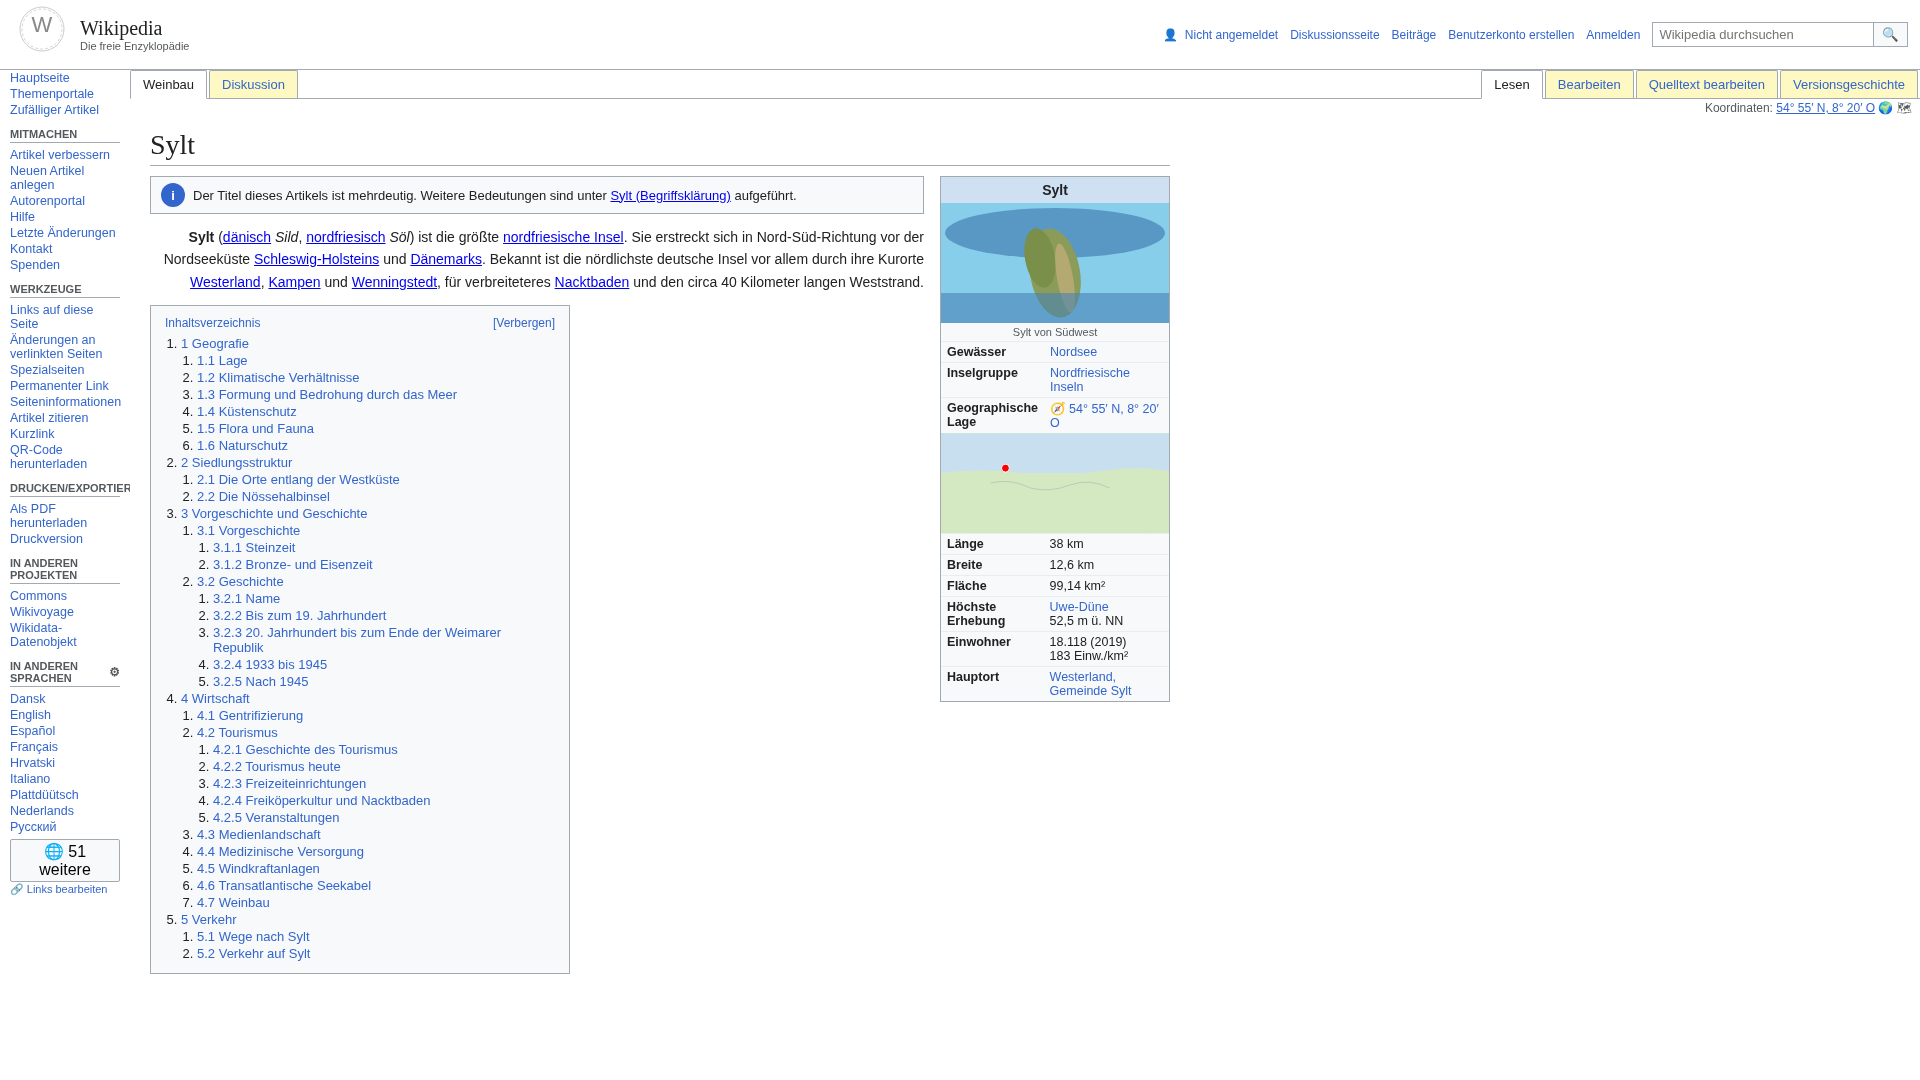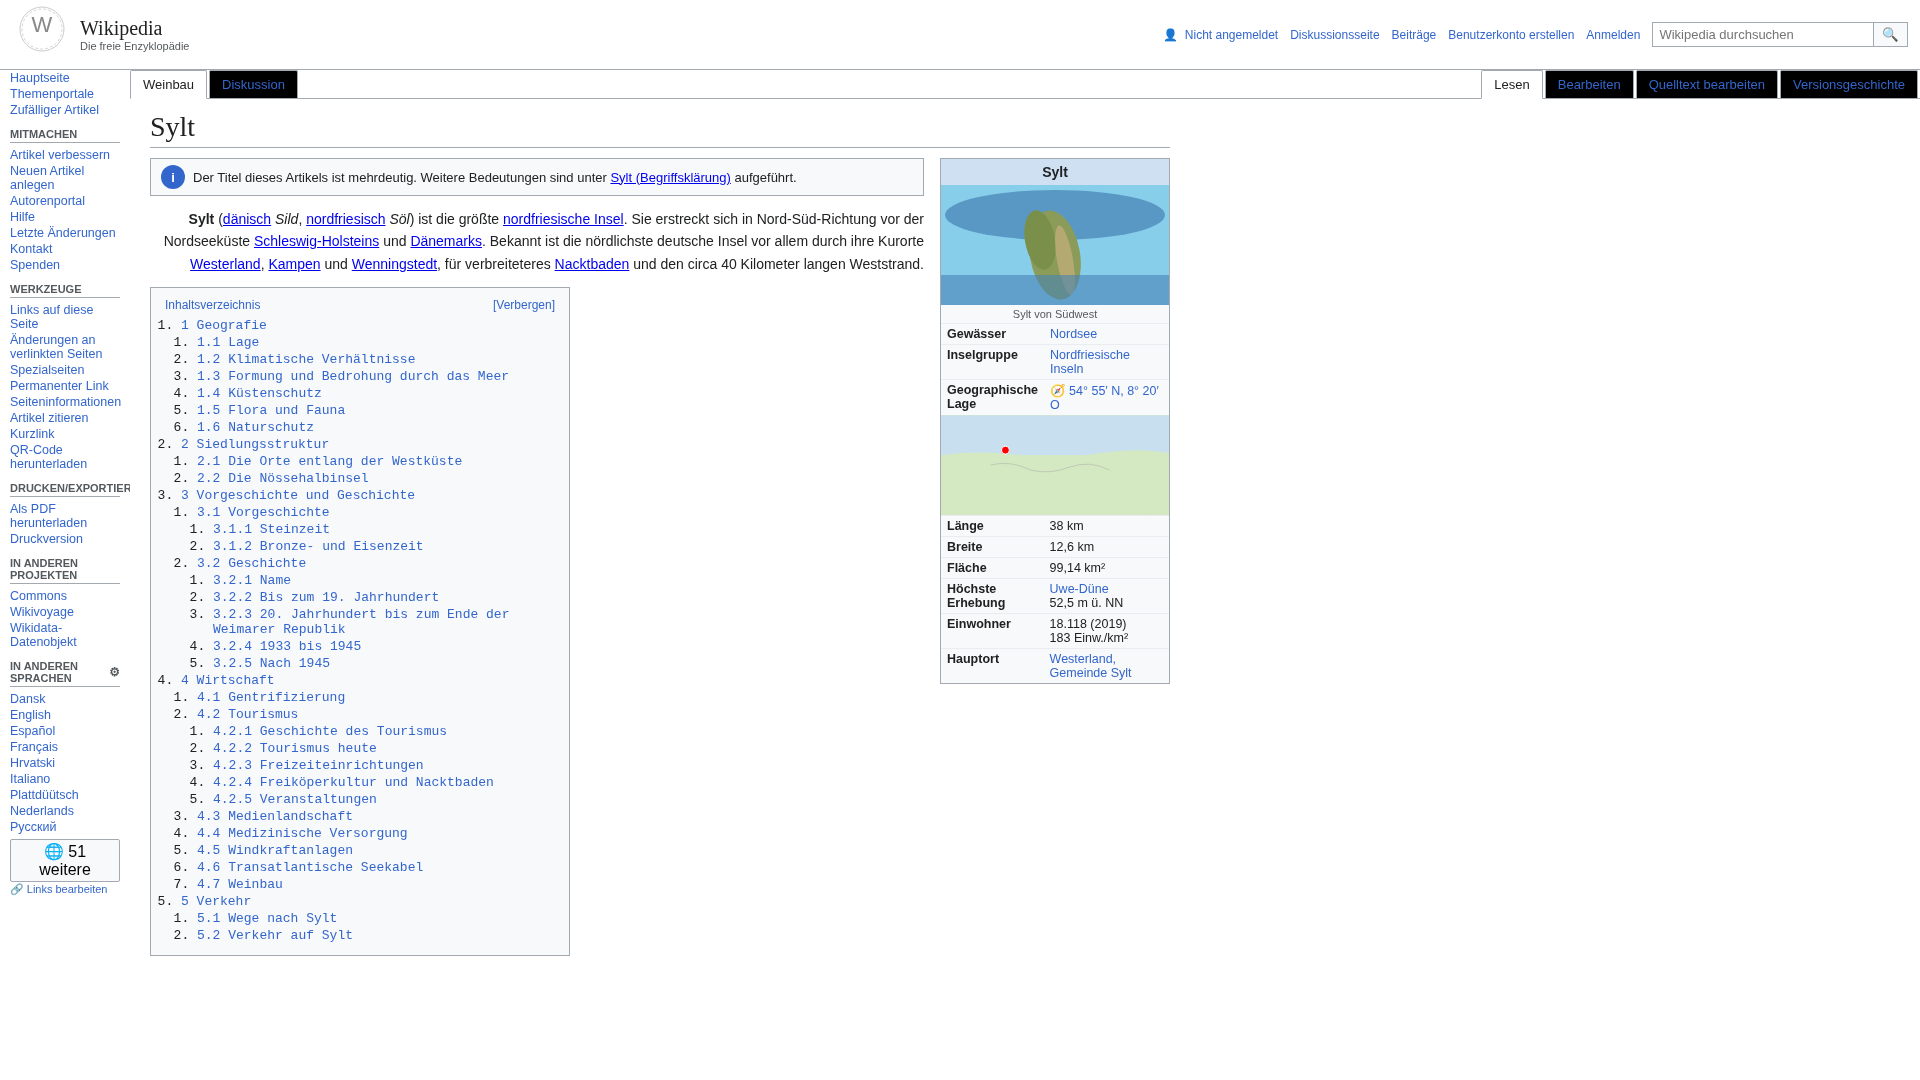--- a/index.html
+++ b/index.html
@@ -87,21 +87,21 @@
       background: #fff;
       position: sticky;
       top: 0;
       z-index: 10;
     }
     .tab {
       padding: 6px 12px;
       font-size: 13px;
       border: 1px solid #a2a9b1;
       border-bottom: none;
-      background: #000000;
+      background: #fef9c3;
       cursor: pointer;
       color: #3366cc;
       text-decoration: none;
       margin-right: 2px;
       border-radius: 2px 2px 0 0;
     }
     .tab.active {
       background: #fff;
       color: #202122;
       border-bottom: 1px solid #fff;
@@ -198,21 +198,21 @@
       margin-bottom: 14px;
       font-size: 13px;
     }
     .toc-title {
       font-weight: bold;
       margin-bottom: 6px;
       display: flex;
       justify-content: space-between;
     }
     .toc-title span { font-weight: normal; font-size: 12px; color: #3366cc; cursor: pointer; }
-    .toc ol { margin-left: 16px; font-family: Liberation Mono, monospace; }
+    .toc ol { margin-left: 16px; }
     .toc li { margin: 2px 0; }
     .toc a { color: #3366cc; text-decoration: none; }
     .toc .toc-sub { margin-left: 16px; }
     
     
     .coords-row {
       text-align: right;
       font-size: 12px;
       padding: 2px 8px;
       color: #54595d;
@@ -315,20 +315,26 @@
     <a class="tab active" href="#">Weinbau</a>
     <a class="tab" href="#">Diskussion</a>
     <div class="tab-right">
       <a class="tab active" href="#">Lesen</a>
       <a class="tab" href="#">Bearbeiten</a>
       <a class="tab" href="#">Quelltext bearbeiten</a>
       <a class="tab" href="#">Versionsgeschichte</a>
     </div>
   </div>
 
+  <div class="coords-row">
+    <span>Koordinaten:</span>
+    <a href="#">54° 55′ N, 8° 20′ O</a>
+    <span style="cursor:pointer;">🌍</span>
+    <span style="cursor:pointer;">🗺</span>
+  </div>
 
   <div id="article">
     <h1>Sylt</h1>
 
     
     <div class="infobox">
       <div class="infobox-title">Sylt</div>
 
       <div class="infobox-image">
         <svg width="100%" height="100%" viewBox="0 0 230 120" xmlns="http://www.w3.org/2000/svg" preserveAspectRatio="xMidYMid slice">

